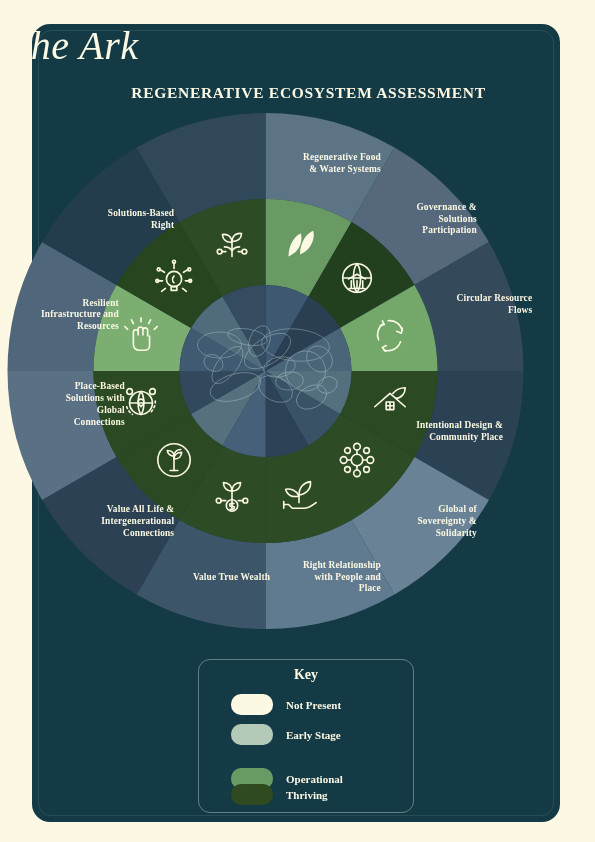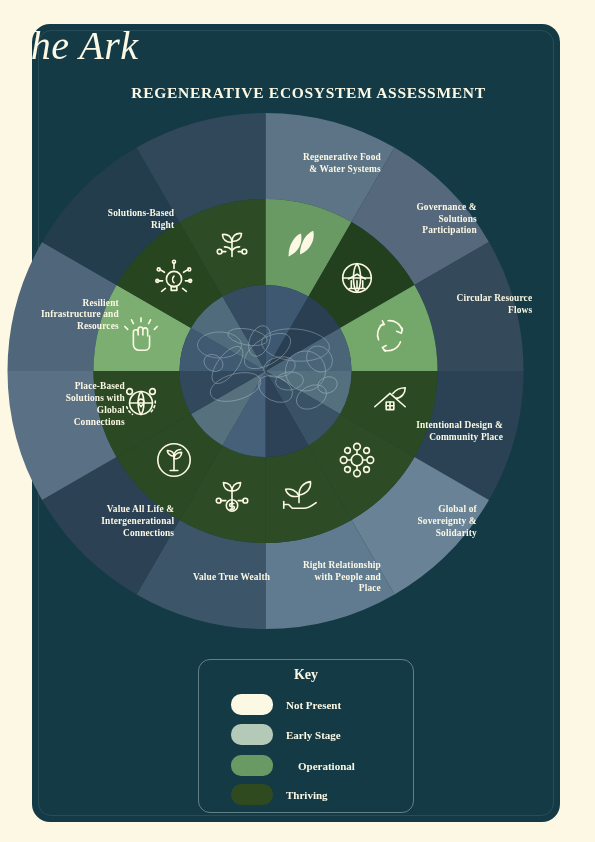--- a/index.html
+++ b/index.html
@@ -263,21 +263,21 @@
   <div id="keytitle">Key</div>
   <div id="keyrows">
       <div class="keyrow" style="top: 34px;">
         <div class="sw" style="background: rgb(251, 248, 228);"></div>
         <div class="kt">Not Present</div>
       </div>
       <div class="keyrow" style="top: 64px;">
         <div class="sw" style="background: rgb(181, 201, 184);"></div>
         <div class="kt">Early Stage</div>
       </div>
-      <div class="keyrow" style="top: 95px; gap: 12px;">
+      <div class="keyrow" style="top: 108px;">
         <div class="sw" style="background: rgb(106, 154, 99);"></div>
         <div class="kt">Operational</div>
       </div>
       <div class="keyrow" style="top: 124px;">
         <div class="sw" style="background: rgb(47, 74, 31);"></div>
         <div class="kt">Thriving</div>
       </div>
     </div>
 </div>
 

